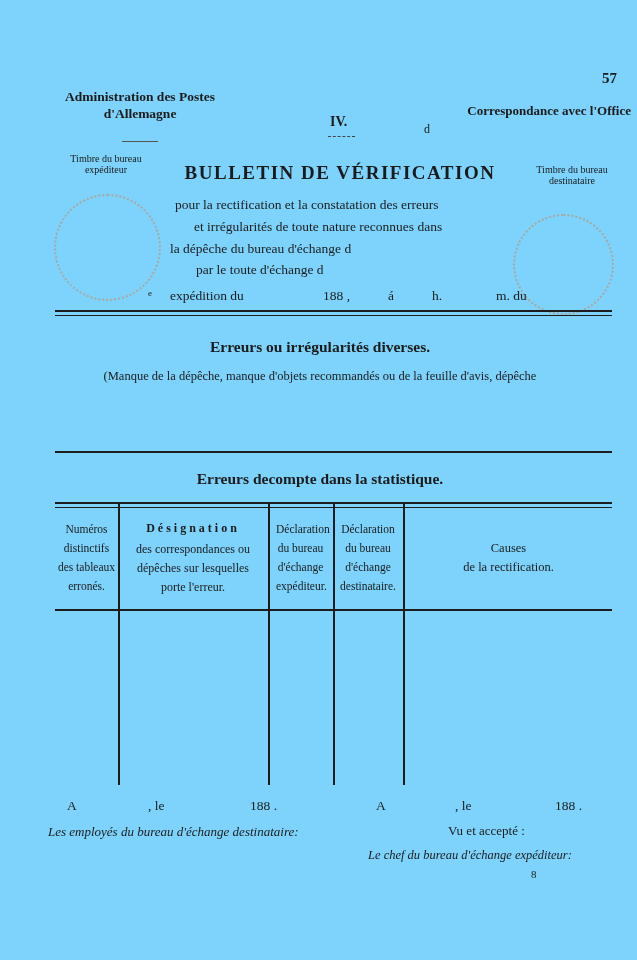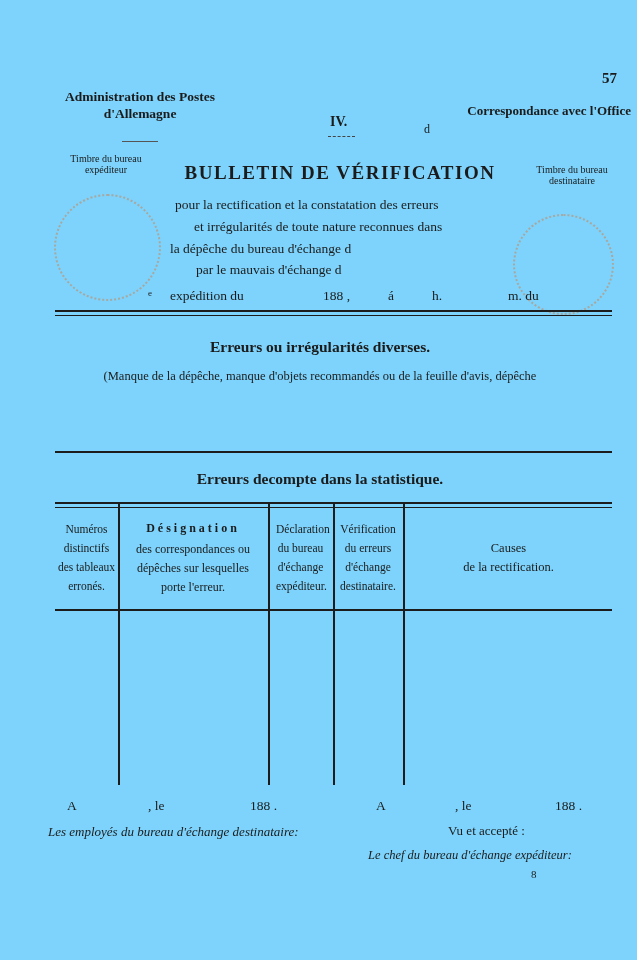--- a/index.html
+++ b/index.html
@@ -62,30 +62,30 @@
   </div>
 
   <div class="abs ctr b" style="left:160px;top:162px;width:360px;font-size:19px;letter-spacing:1.5px;">BULLETIN DE VÉRIFICATION</div>
 
   <div class="abs stamp-circle" style="left:54px;top:194px;width:107px;height:107px;"></div>
   <div class="abs stamp-circle" style="left:513px;top:214px;width:101px;height:101px;"></div>
 
   <div class="abs" style="left:175px;top:197px;font-size:13.5px;">pour la rectification et la constatation des erreurs</div>
   <div class="abs" style="left:172px;top:219px;font-size:13.5px;margin-left:22px;">et irrégularités de toute nature reconnues dans</div>
   <div class="abs" style="left:170px;top:241px;font-size:13.5px;">la dépêche du bureau d'échange d</div>
-  <div class="abs" style="left:196px;top:262px;font-size:13.5px;">par le mauvais d'échange d</div>
+  <div class="abs" style="left:196px;top:262px;font-size:13.5px;">par le toute d'échange d</div>
 
   <div class="abs" style="left:148px;top:288px;font-size:13.5px;">
     <span class="sup">e</span>
   </div>
   <div class="abs" style="left:170px;top:288px;font-size:13.5px;">expédition du</div>
   <div class="abs" style="left:323px;top:288px;font-size:13.5px;">188 ,</div>
   <div class="abs" style="left:388px;top:288px;font-size:13.5px;">á</div>
   <div class="abs" style="left:432px;top:288px;font-size:13.5px;">h.</div>
-  <div class="abs" style="left:508px;top:288px;font-size:13.5px;">m. du</div>
+  <div class="abs" style="left:496px;top:288px;font-size:13.5px;">m. du</div>
 
   <div class="abs dblrule" style="left:55px;top:310px;width:557px;"></div>
 
   <div class="abs ctr b" style="left:80px;top:338px;width:480px;font-size:15.5px;">Erreurs ou irrégularités diverses.</div>
   <div class="abs ctr" style="left:35px;top:369px;width:570px;font-size:12.5px;">(Manque de la dépêche, manque d'objets recommandés ou de la feuille d'avis, dépêche</div>
 
   <div class="abs rule" style="left:55px;top:451px;width:557px;height:2px;"></div>
 
   <div class="abs ctr b" style="left:80px;top:470px;width:480px;font-size:15.5px;">Erreurs decompte dans la statistique.</div>
 
@@ -100,21 +100,21 @@
     <div>Numéros distinctifs des tableaux erronés.</div>
   </div>
   <div class="abs colhead" style="left:120px;top:508px;width:146px;padding:0 4px;font-size:12px;">
     <div class="b" style="letter-spacing:3px;margin-bottom:2px;">Désignation</div>
     <div>des correspondances ou dépêches sur lesquelles porte l'erreur.</div>
   </div>
   <div class="abs colhead" style="left:270px;top:508px;width:61px;padding:0 6px;">
     <div>Déclaration du bureau d'échange expéditeur.</div>
   </div>
   <div class="abs colhead" style="left:335px;top:508px;width:66px;padding:0 1px;">
-    <div>Vérification du erreurs d'échange destinataire.</div>
+    <div>Déclaration du bureau d'échange destinataire.</div>
   </div>
   <div class="abs colhead" style="left:405px;top:508px;width:207px;padding:0 10px;font-size:12.5px;">
     <div>Causes</div>
     <div>de la rectification.</div>
   </div>
 
   <div class="abs rule" style="left:55px;top:609px;width:557px;height:1.5px;"></div>
 
   <div class="abs" style="left:67px;top:798px;font-size:13.5px;">A</div>
   <div class="abs" style="left:148px;top:798px;font-size:13.5px;">, le</div>

